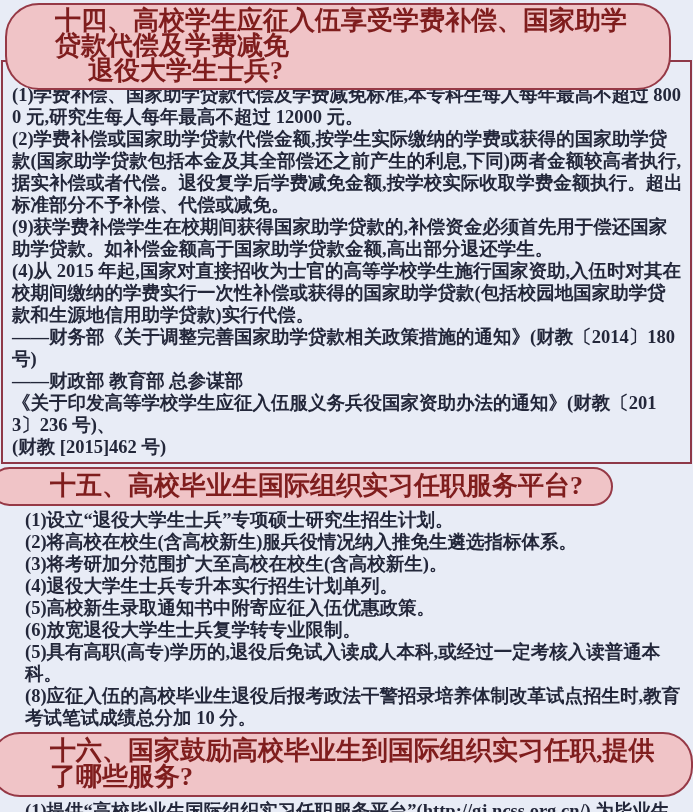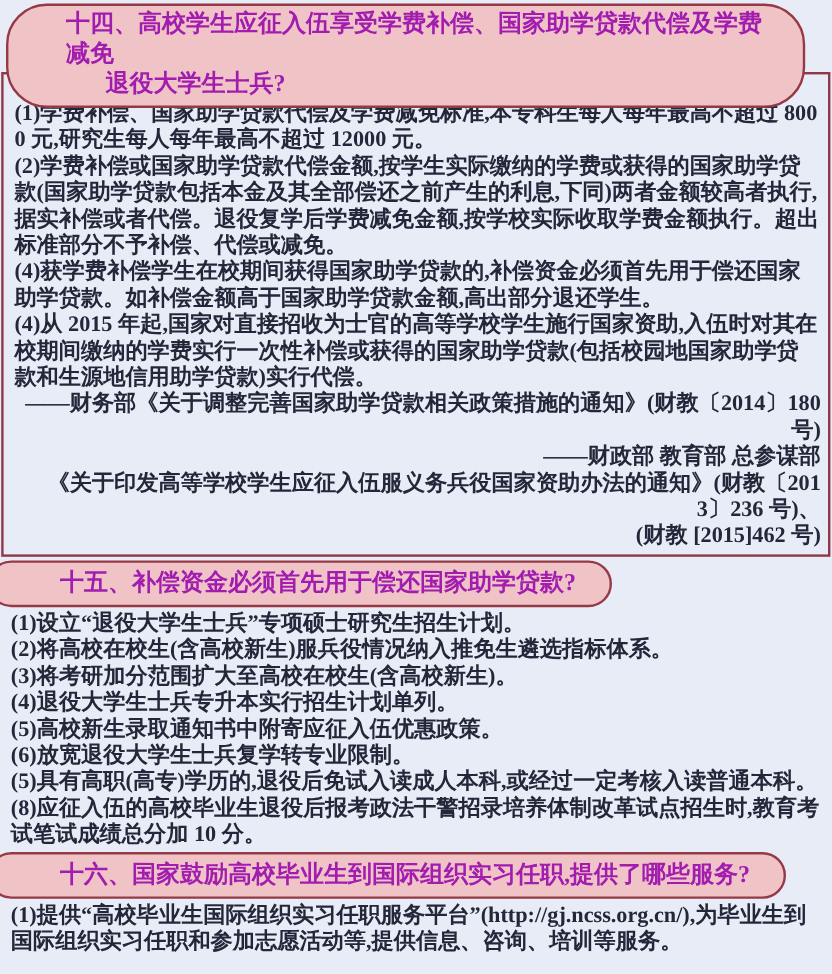--- a/index.html
+++ b/index.html
@@ -9,22 +9,22 @@
     font-family:"Liberation Serif","DejaVu Serif",serif;
     font-weight:700;
     color:#23273a;
   }
   .page{width:693px;height:812px;overflow:hidden;box-sizing:border-box;}
 
   
   .cap{
     background:#f0c4c7;
     border:2px solid #963946;
-    color:#a21caf;
-    font-size:20px;
+    color:#7f1d1d;
+    font-size:26px;
     line-height:25px;
     box-sizing:border-box;
   }
   .cap14{
     position:relative;z-index:2;
     margin:3px 22px 0 5px;
     border-radius:34px;
     padding:3px 18px 5px 48px;
   }
   .cap14 .l2{padding-left:33px;}
@@ -46,49 +46,49 @@
     box-sizing:border-box;
     font-family:Liberation Serif, serif;
   }
 
   p.bodyline{
     margin:0;
     font-size:18.5px;
     line-height:22px;
     word-break:break-all;
   }
-  .refline{margin:0;text-align:right;}
-  .sec{padding:0 6px 0 9px;}
+  .refline{margin:0;}
+  .sec{padding:0 6px 0 9px;margin-left:16px;}
 </style>
 </head>
 <body>
 
 <div class="page">
 
   
   <div class="cap cap14">
     <div class="l1">十四、高校学生应征入伍享受学费补偿、国家助学贷款代偿及学费减免</div>
     <div class="l2">退役大学生士兵?</div>
   </div>
 
   
   <div class="box14">
     <p class="bodyline">(1)学费补偿、国家助学贷款代偿及学费减免标准,本专科生每人每年最高不超过 8000 元,研究生每人每年最高不超过 12000 元。</p>
     <p class="bodyline">(2)学费补偿或国家助学贷款代偿金额,按学生实际缴纳的学费或获得的国家助学贷款(国家助学贷款包括本金及其全部偿还之前产生的利息,下同)两者金额较高者执行,据实补偿或者代偿。退役复学后学费减免金额,按学校实际收取学费金额执行。超出标准部分不予补偿、代偿或减免。</p>
-    <p class="bodyline">(4)获学费补偿学生在校期间获得国家助学贷款的,补偿资金必须首先用于偿还国家助学贷款。如补偿金额高于国家助学贷款金额,高出部分退还学生。</p>
+    <p class="bodyline">(9)获学费补偿学生在校期间获得国家助学贷款的,补偿资金必须首先用于偿还国家助学贷款。如补偿金额高于国家助学贷款金额,高出部分退还学生。</p>
     <p class="bodyline">(4)从 2015 年起,国家对直接招收为士官的高等学校学生施行国家资助,入伍时对其在校期间缴纳的学费实行一次性补偿或获得的国家助学贷款(包括校园地国家助学贷款和生源地信用助学贷款)实行代偿。</p>
     <p class="bodyline refline">——财务部《关于调整完善国家助学贷款相关政策措施的通知》(财教〔2014〕180 号)</p>
     <p class="bodyline refline">——财政部 教育部 总参谋部</p>
     <p class="bodyline refline">《关于印发高等学校学生应征入伍服义务兵役国家资助办法的通知》(财教〔2013〕236 号)、</p>
     <p class="bodyline refline">(财教 [2015]462 号)</p>
   </div>
 
   
   <div class="cap cap-pill">
-    <span>十五、补偿资金必须首先用于偿还国家助学贷款?</span>
+    <span>十五、高校毕业生国际组织实习任职服务平台?</span>
   </div>
 
   
   <div class="sec">
     <p class="bodyline">(1)设立“退役大学生士兵”专项硕士研究生招生计划。</p>
     <p class="bodyline">(2)将高校在校生(含高校新生)服兵役情况纳入推免生遴选指标体系。</p>
     <p class="bodyline">(3)将考研加分范围扩大至高校在校生(含高校新生)。</p>
     <p class="bodyline">(4)退役大学生士兵专升本实行招生计划单列。</p>
     <p class="bodyline">(5)高校新生录取通知书中附寄应征入伍优惠政策。</p>
     <p class="bodyline">(6)放宽退役大学生士兵复学转专业限制。</p>

